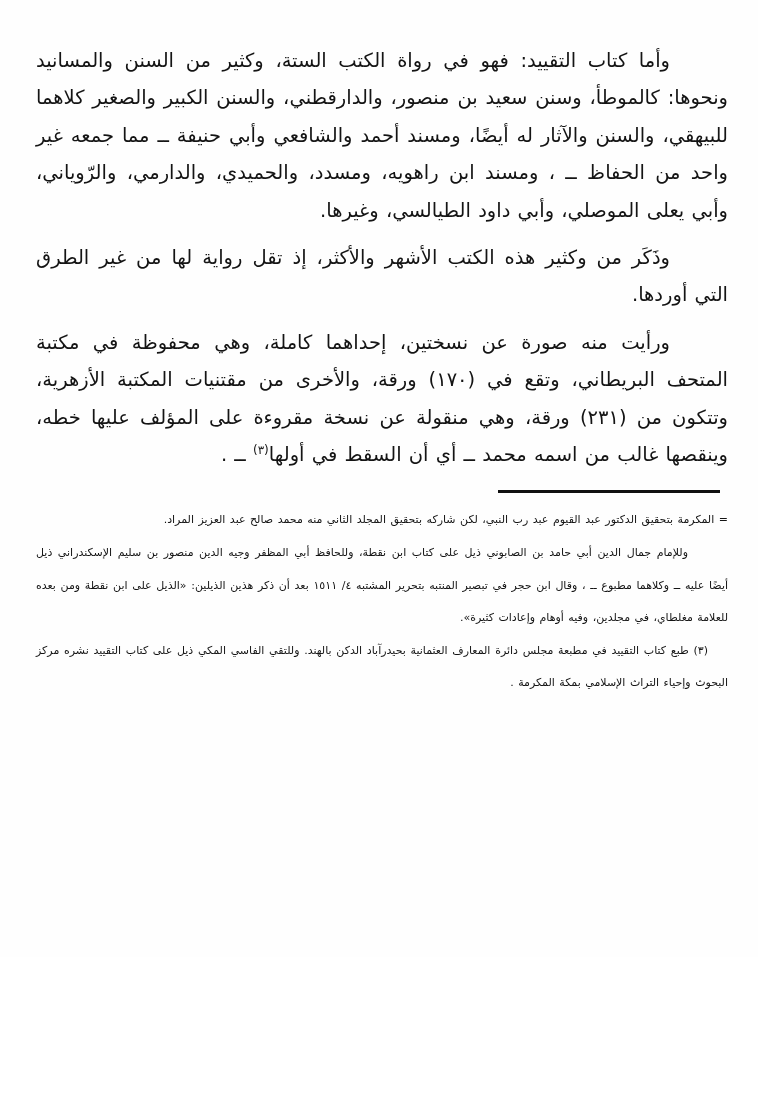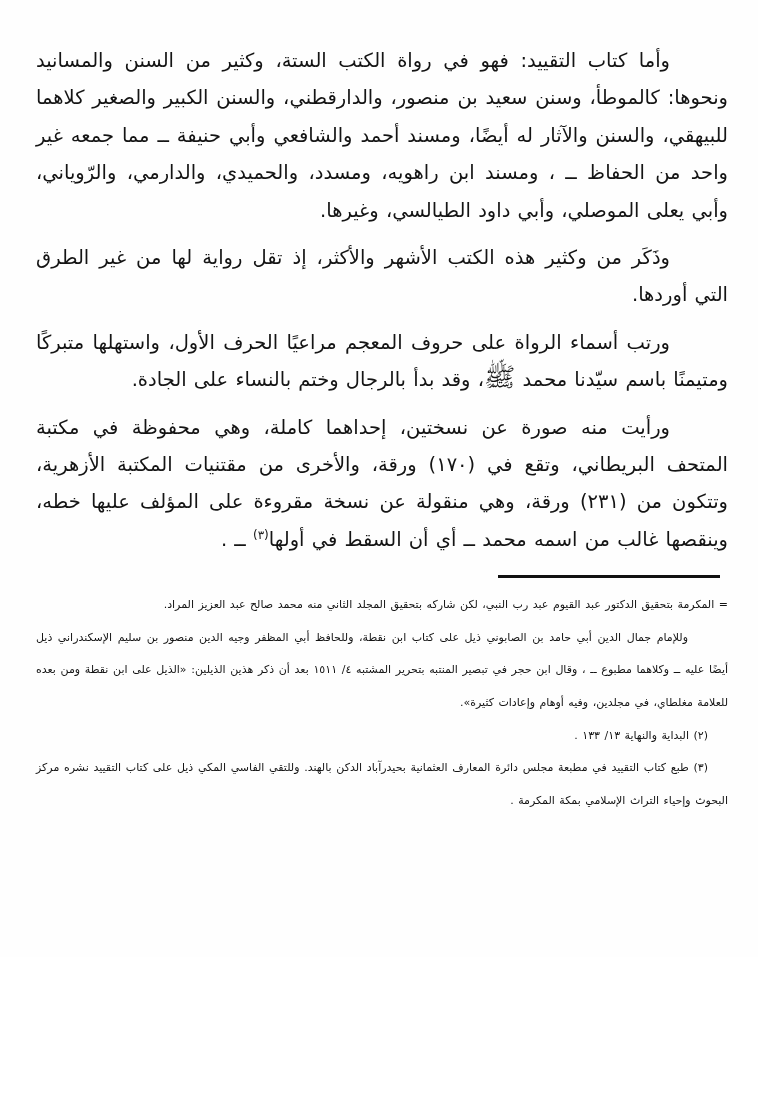--- a/index.html
+++ b/index.html
@@ -69,37 +69,35 @@
 <body>
 
 <div class="page">
 
   <main class="body-text">
 
     <p class="para">وأما كتاب التقييد: فهو في رواة الكتب الستة، وكثير من السنن والمسانيد ونحوها: كالموطأ، وسنن سعيد بن منصور، والدارقطني، والسنن الكبير والصغير كلاهما للبيهقي، والسنن والآثار له أيضًا، ومسند أحمد والشافعي وأبي حنيفة ــ مما جمعه غير واحد من الحفاظ ــ ، ومسند ابن راهويه، ومسدد، والحميدي، والدارمي، والرّوياني، وأبي يعلى الموصلي، وأبي داود الطيالسي، وغيرها.</p>
 
     <p class="para">وذَكَر من وكثير هذه الكتب الأشهر والأكثر، إذ تقل رواية لها من غير الطرق التي أوردها.</p>
 
-    <p class="para"><span>ورتب أسماء الرواة على حروف المعجم مراعيًا الحرف الأول، واستهلها متبركًا ومتيمنًا باسم سيّدنا محمد </span><span class="pbuh">ﷺ</span><span>، وقد بدأ بالرجال وختم بالنساء على الجادة.</span></p>
 
 
     <p class="para"><span>ورأيت منه صورة عن نسختين، إحداهما كاملة، وهي محفوظة في مكتبة المتحف البريطاني، وتقع في (١٧٠) ورقة، والأخرى من مقتنيات المكتبة الأزهرية، وتتكون من (٢٣١) ورقة، وهي منقولة عن نسخة مقروءة على المؤلف عليها خطه، وينقصها غالب من اسمه محمد ــ أي أن السقط في أولها</span><sup class="fnref">(٣)</sup><span> ــ .</span></p>
 
   </main>
 
   <div class="footnote-sep"></div>
 
   <section class="footnotes">
 
     <p class="fn fn-cont">= المكرمة بتحقيق الدكتور عبد القيوم عبد رب النبي، لكن شاركه بتحقيق المجلد الثاني منه محمد صالح عبد العزيز المراد.</p>
 
     <p class="fn fn-indent">وللإمام جمال الدين أبي حامد بن الصابوني ذيل على كتاب ابن نقطة، وللحافظ أبي المظفر وجيه الدين منصور بن سليم الإسكندراني ذيل أيضًا عليه ــ وكلاهما مطبوع ــ ، وقال ابن حجر في تبصير المنتبه بتحرير المشتبه ٤/ ١٥١١ بعد أن ذكر هذين الذيلين: «الذيل على ابن نقطة ومن بعده للعلامة مغلطاي، في مجلدين، وفيه أوهام وإعادات كثيرة».</p>
 
 
-    <p class="fn fn-item">(٢) البداية والنهاية ١٣/ ١٣٣ .</p>
 
     <p class="fn fn-item">(٣) طبع كتاب التقييد في مطبعة مجلس دائرة المعارف العثمانية بحيدرآباد الدكن بالهند. وللتقي الفاسي المكي ذيل على كتاب التقييد نشره مركز البحوث وإحياء التراث الإسلامي بمكة المكرمة .</p>
 
   </section>
 
   <div class="page-number">٣١٩</div>
 
 </div>
 
 </body></html>

